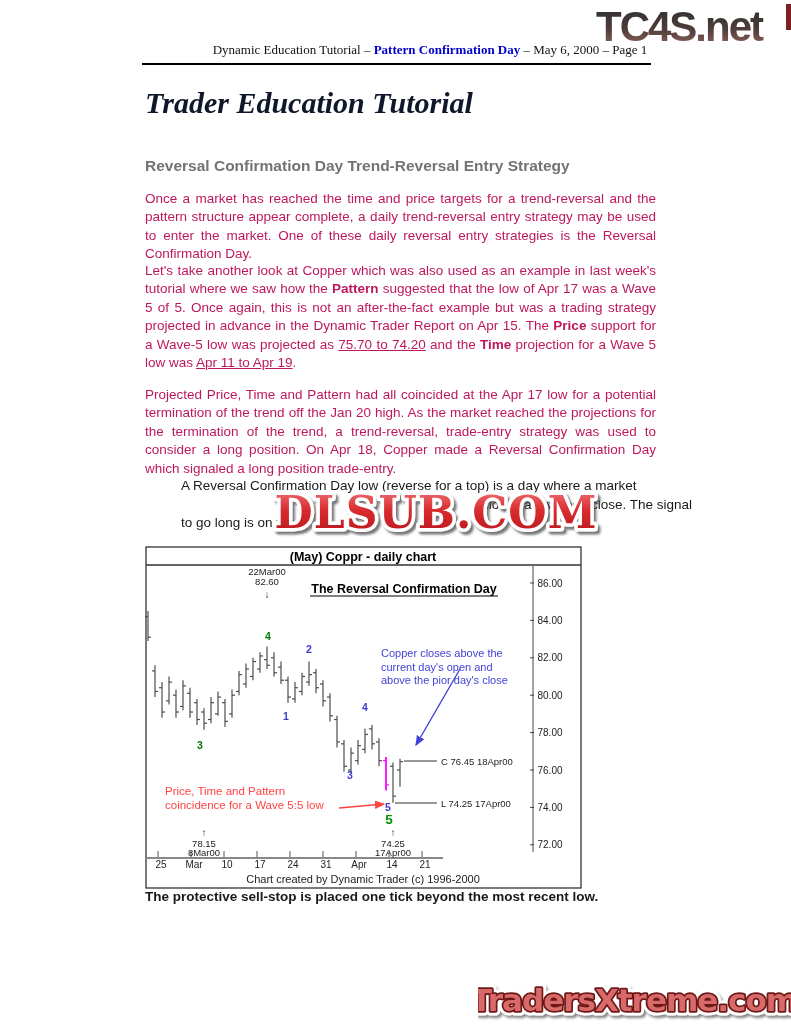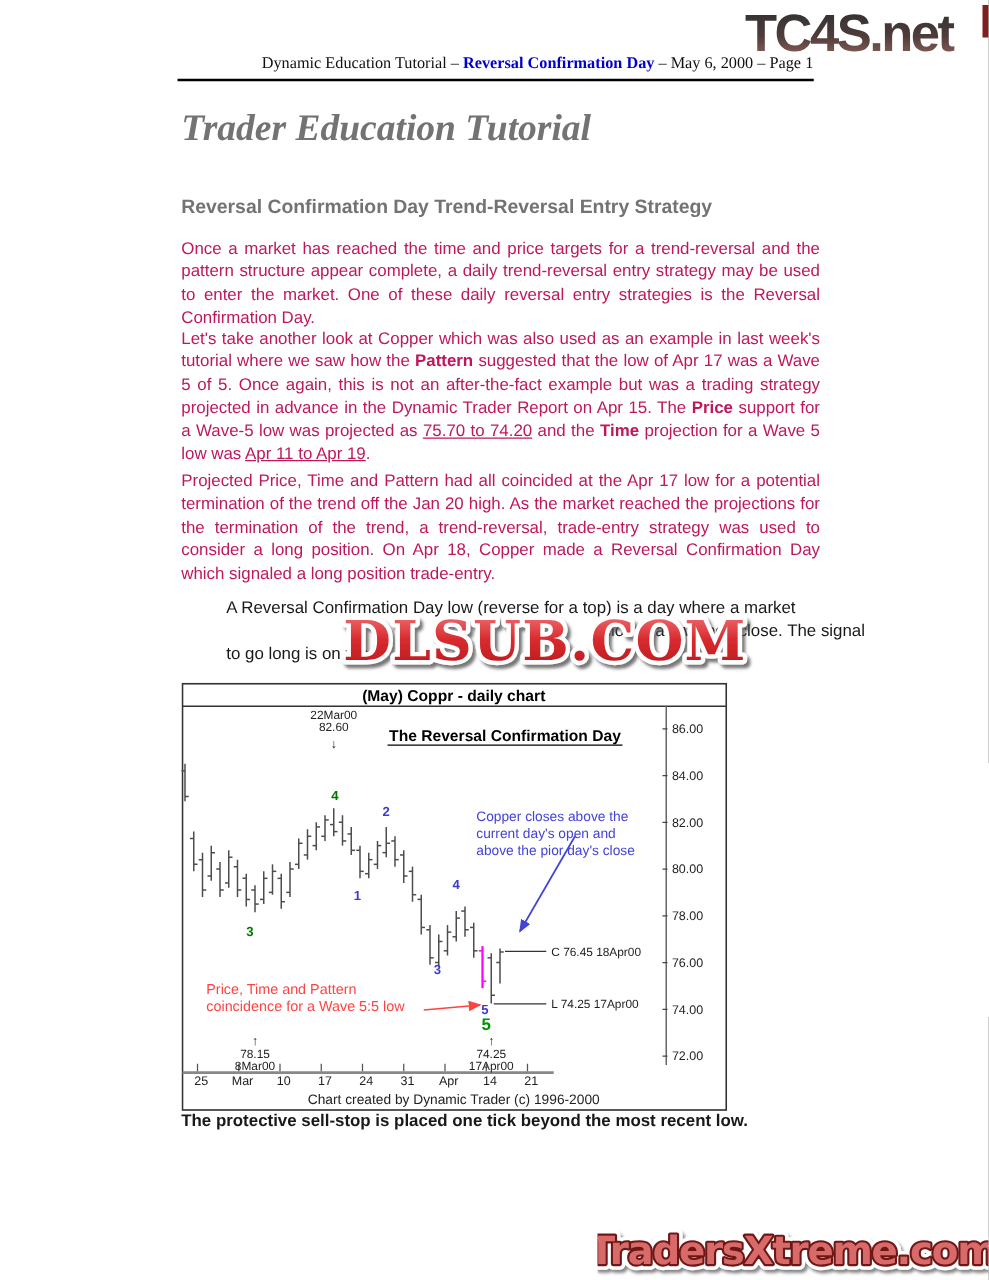--- a/index.html
+++ b/index.html
@@ -7,27 +7,27 @@
         font-family:"Liberation Sans",sans-serif;color:#161616;}
   .abs{position:absolute;}
   
   #header-line{left:180px;top:42px;width:500px;text-align:center;
       font-family:"Liberation Serif",serif;font-size:13px;color:#111;}
   #header-line .hl{color:#0000cc;font-weight:bold;}
   #header-rule{left:142px;top:63px;width:509px;height:2px;background:#000;}
   #corner-mark{right:0;top:4px;width:5px;height:26px;background:#7e2020;}
   
   #doc-title{left:145px;top:86px;font-family:"Liberation Serif",serif;
-      font-style:italic;font-weight:bold;font-size:30px;color:#737373;margin:0;}
+      font-style:italic;font-weight:bold;font-size:30px;color:#0f172a;margin:0;}
   
   #section-heading{left:145px;top:157px;font-size:15.5px;font-weight:bold;color:#737373;}
   
   .body-par{left:145px;width:511px;font-size:13.5px;line-height:18.6px;
       text-align:justify;color:#be185d;}
-  #p1{top:176px;} #p2{top:248px;} #p3{top:362px;}
+  #p1{top:176px;} #p2{top:248px;} #p3{top:372px;}
   .body-par b{font-weight:bold;} .body-par u{text-decoration:underline;}
   #p4{top:477px;left:145px;width:511px;font-size:13.5px;line-height:18.6px;color:#191919;margin-left:36px;}
   #p4 .l2{display:flex;justify-content:flex-end;}
   #p4 u{text-decoration:underline;}
   
   #chart-caption{left:145px;top:889px;width:520px;font-size:13.5px;color:#191919;font-weight:bold;}
   #copyright{left:207px;top:936px;font-family:"Liberation Serif",serif;font-size:11.5px;color:#222;}
   
   #chart-svg{left:145px;top:545px;}
   #chart-svg text{font-family:"Liberation Sans",sans-serif;}
@@ -47,21 +47,21 @@
         <stop offset="0.12" stop-color="#323232"></stop>
         <stop offset="0.55" stop-color="#4e3c3a"></stop>
         <stop offset="1" stop-color="#9c6a60"></stop>
       </linearGradient>
     </defs>
     <text id="tc4s-text" x="0" y="39" font-size="42" font-weight="bold" letter-spacing="-2" font-family="Liberation Sans, sans-serif" fill="url(#g-tc4s)">TC4S.net</text>
   </svg>
   <div id="corner-mark" class="abs"></div>
 
   <div id="header-line" class="abs">
-    <span>Dynamic Education Tutorial – </span><span class="hl">Reversal Confirmation Day</span><span> – May 6, 2000 – Page 1</span>
+    <span>Dynamic Education Tutorial – </span><span class="hl">Pattern Confirmation Day</span><span> – May 6, 2000 – Page 1</span>
   </div>
   <div id="header-rule" class="abs"></div>
 
   <h1 id="doc-title" class="abs">Trader Education Tutorial</h1>
 
   <div id="section-heading" class="abs">Reversal Confirmation Day Trend-Reversal Entry Strategy</div>
 
   <p id="p1" class="abs body-par"><span>Once a market has reached the time and price targets for a trend-reversal and the pattern structure appear complete, a daily trend-reversal entry strategy may be used to enter the market. One of these daily reversal entry strategies is the Reversal Confirmation Day.</span></p>
   <p id="p2" class="abs body-par"><span>Let's take another look at Copper which was also used as an example in last week's tutorial where we saw how the </span><b>Pattern</b><span> suggested that the low of Apr 17 was a Wave 5 of 5. Once again, this is not an after-the-fact example but was a trading strategy projected in advance in the Dynamic Trader Report on Apr 15. The </span><b>Price</b><span> support for a Wave-5 low was projected as </span><u>75.70 to 74.20</u><span> and the </span><b>Time</b><span> projection for a Wave 5 low was </span><u>Apr 11 to Apr 19</u><span>.</span></p>
   <p id="p3" class="abs body-par"><span>Projected Price, Time and Pattern had all coincided at the Apr 17 low for a potential termination of the trend off the Jan 20 high. As the market reached the projections for the termination of the trend, a trend-reversal, trade-entry strategy was used to consider a long position. On Apr 18, Copper made a Reversal Confirmation Day which signaled a long position trade-entry.</span></p>

